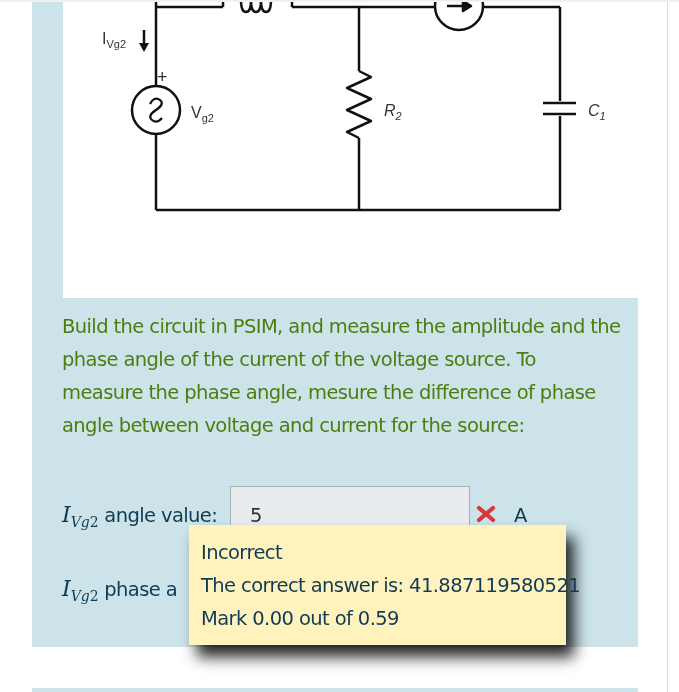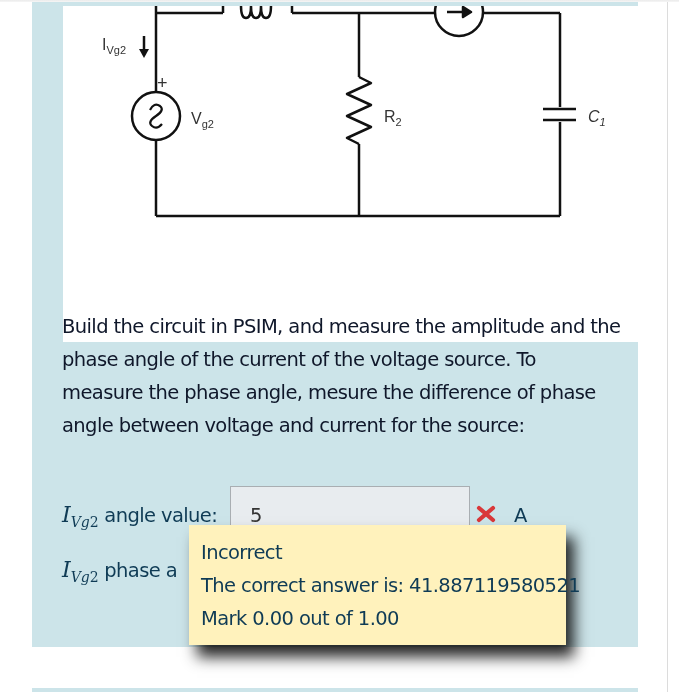--- a/index.html
+++ b/index.html
@@ -15,33 +15,32 @@
   }
   .right-rule {
     position: absolute; left: 667px; top: 0; width: 1px; height: 692px;
     background: #dcdcdc;
   }
   .qpanel {
     position: absolute; left: 32px; top: 0; width: 606px; height: 647px;
     background: #cce4e9;
   }
   .imgbox {
-    position: absolute; left: 63px; top: 0; width: 575px; height: 336px;
+    position: absolute; left: 63px; top: 0; width: 575px; height: 298px;
     background: #ffffff;
-    margin-top: 6px;
   }
   .imgbox svg { position: absolute; left: 0; top: 0; }
   .circuit-label {
     position: absolute; font-family: "Liberation Sans", sans-serif;
     font-size: 16px; color: #333; line-height: 1;
   }
   .circuit-label sub { font-size: 11px; vertical-align: -4px; }
   .question-text {
     position: absolute; left: 62px; top: 310px; width: 560px;
-    color: #0f172a; font-size: 19.5px; line-height: 33px;
+    color: #4d7c0f; font-size: 19.5px; line-height: 33px;
     font-family: "DejaVu Sans", sans-serif; letter-spacing: -0.6px;
   }
   .row { position: absolute; left: 62px; color: #0f3b55; font-size: 19.5px;
     font-family: "DejaVu Sans", sans-serif; letter-spacing: -0.6px; }
   .math-i { font-family: "DejaVu Serif", serif; font-style: italic; font-size: 22px; letter-spacing: 0; }
   .math-sub { font-family: "DejaVu Serif", serif; font-style: italic; font-size: 14px; vertical-align: -5px; letter-spacing: 0; }
   .math-sub .n { font-style: normal; }
   .answer-input {
     position: absolute; left: 230px; top: 486px; width: 240px; height: 58px;
     background: #e8ecef; border: 1px solid #a9aeb2; box-sizing: border-box;
@@ -108,40 +107,40 @@
       <circle cx="93" cy="110" r="24"></circle>
       <path d="M87 104 q4 -8 10 -4 q5 4 -4 10 q-9 6 -4 10 q5 4 10 -2" stroke-width="2.2"></path>
 
       <line x1="81" y1="30" x2="81" y2="45"></line>
     </g>
     <path d="M76 43 l5 9 l5 -9 z" fill="#111"></path>
   </svg>
   <span class="circuit-label" style="left:39px; top:31px;"><span>I</span><sub>Vg2</sub></span>
   <span class="circuit-label" style="left:94px; top:68px; font-size:18px;">+</span>
   <span class="circuit-label" style="left:128px; top:105px;"><span>V</span><sub>g2</sub></span>
-  <span class="circuit-label" style="left:321px; top:103px;"><span>R</span><sub>2</sub></span>
+  <span class="circuit-label" style="left:321px; top:103px;font-style:italic;"><span>R</span><sub>2</sub></span>
   <span class="circuit-label" style="left:525px; top:103px;font-style:italic;"><span>C</span><sub>1</sub></span>
 </div>
 
 <div class="question-text">Build the circuit in PSIM, and measure the amplitude and the phase angle of the current of the voltage source. To measure the phase angle, mesure the difference of phase angle between voltage and current for the source:</div>
 
 <div class="row" style="top:502px;">
   <span class="math-i">I</span><span class="math-sub"><span>Vg</span><span class="n">2</span></span><span> angle value:</span>
 </div>
 
 <div class="answer-input">5</div>
 
 <svg class="x-icon" viewBox="0 0 20 22">
   <path d="M3 5 L17 17 M17 5 L3 17" stroke="#d9383a" stroke-width="4.2" stroke-linecap="round"></path>
 </svg>
 <span class="unit">A</span>
 
-<div class="row" style="top:557px;">
+<div class="row" style="top:576px;">
   <span class="math-i">I</span><span class="math-sub"><span>Vg</span><span class="n">2</span></span><span> phase a</span>
 </div>
 
 <div class="feedback">
   <div style="top:16px;">Incorrect</div>
   <div style="top:49px;">The correct answer is: 41.887119580521</div>
-  <div style="top:82px;">Mark 0.00 out of 1.00</div>
+  <div style="top:82px;">Mark 0.00 out of 0.59</div>
 </div>
 
 <div class="next-panel"></div>
 
 </body></html>

